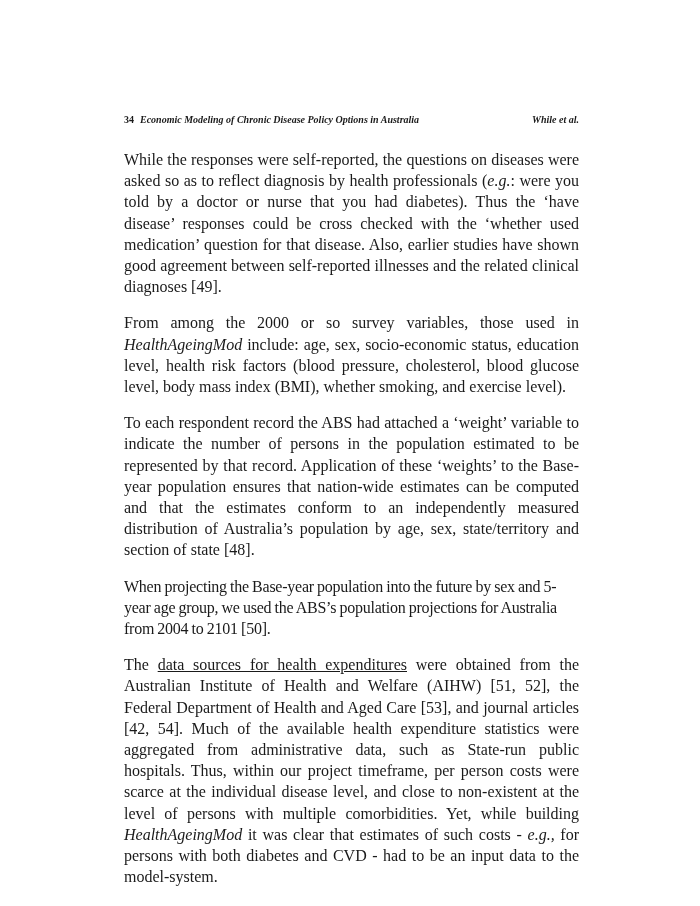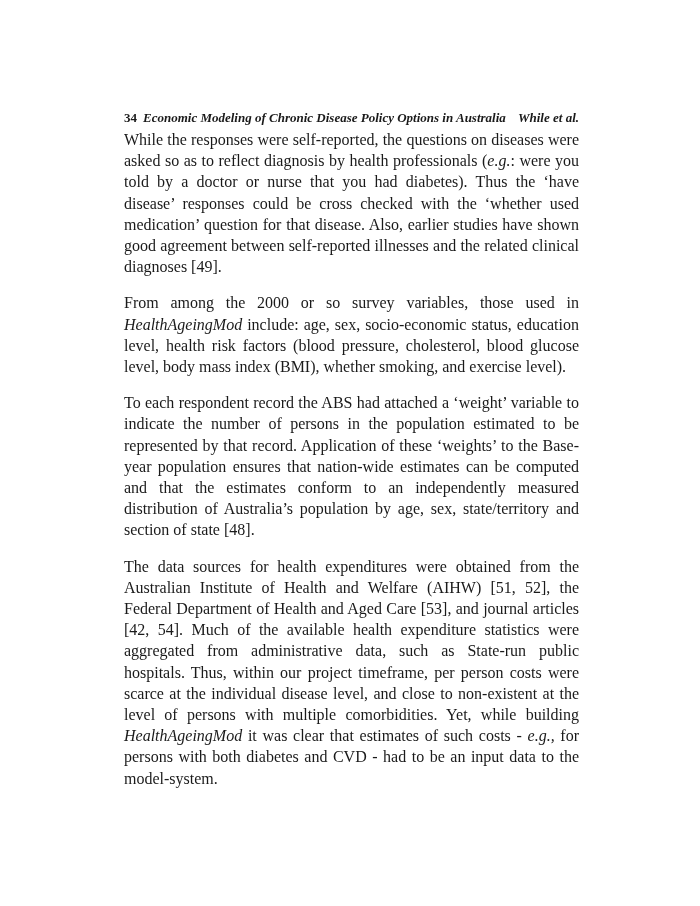--- a/index.html
+++ b/index.html
@@ -17,62 +17,63 @@
     }
     .page {
       position: absolute;
       left: 124px;
       top: 111px;
       width: 455px;
     }
     .running-header {
       display: flex;
       justify-content: space-between;
-      align-items: center;
-      font-size: 13px;
+      align-items: flex-end;
+      font-size: 10px;
       font-weight: bold;
       font-style: italic;
-      margin-bottom: 4px;
+      margin-bottom: 24px;
       height: 14px;
     }
     .running-header .page-num {
       font-style: normal;
       font-weight: bold;
       margin-right: 6px;
     }
     p.para {
       margin: 0 0 15px 0;
       font-size: 16px;
       line-height: 21.2px;
       text-align: justify;
       text-justify: inter-word;
     }
     p.para.tight {
       letter-spacing: -0.25px;
       word-spacing: -0.5px;
       text-align: left;
     }
     .it { font-style: italic; }
-    .ul { }
+    .ul { text-decoration: underline; }
   </style>
 </head>
 <body>
 
 <div class="page">
 
   <div class="running-header">
     <span>
       <span class="page-num">34</span><span>Economic Modeling of Chronic Disease Policy Options in Australia</span>
     </span>
     <span>While et al.</span>
   </div>
 
   <p class="para"><span>While the responses were self-reported, the questions on diseases were asked so as to reflect diagnosis by health professionals (</span><span class="it">e.g.</span><span>: were you told by a doctor or nurse that you had diabetes). Thus the ‘have disease’ responses could be cross checked with the ‘whether used medication’ question for that disease. Also, earlier studies have shown good agreement between self-reported illnesses and the related clinical diagnoses [49].</span></p>
 
   <p class="para"><span>From among the 2000 or so survey variables, those used in </span><span class="it">HealthAgeingMod</span><span> include: age, sex, socio-economic status, education level, health risk factors (blood pressure, cholesterol, blood glucose level, body mass index (BMI), whether smoking, and exercise level).</span></p>
 
   <p class="para">To each respondent record the ABS had attached a ‘weight’ variable to indicate the number of persons in the population estimated to be represented by that record. Application of these ‘weights’ to the Base-year population ensures that nation-wide estimates can be computed and that the estimates conform to an independently measured distribution of Australia’s population by age, sex, state/territory and section of state [48].</p>
 
+  <p class="para tight">When projecting the Base-year population into the future by sex and 5-year age group, we used the ABS’s population projections for Australia from 2004 to 2101 [50].</p>
 
   <p class="para"><span>The </span><span class="ul">data sources for health expenditures</span><span> were obtained from the Australian Institute of Health and Welfare (AIHW) [51, 52], the Federal Department of Health and Aged Care [53], and journal articles [42, 54]. Much of the available health expenditure statistics were aggregated from administrative data, such as State-run public hospitals. Thus, within our project timeframe, per person costs were scarce at the individual disease level, and close to non-existent at the level of persons with multiple comorbidities. Yet, while building </span><span class="it">HealthAgeingMod</span><span> it was clear that estimates of such costs - </span><span class="it">e.g.,</span><span> for persons with both diabetes and CVD - had to be an input data to the model-system.</span></p>
 
 
 </div>
 
 </body></html>

